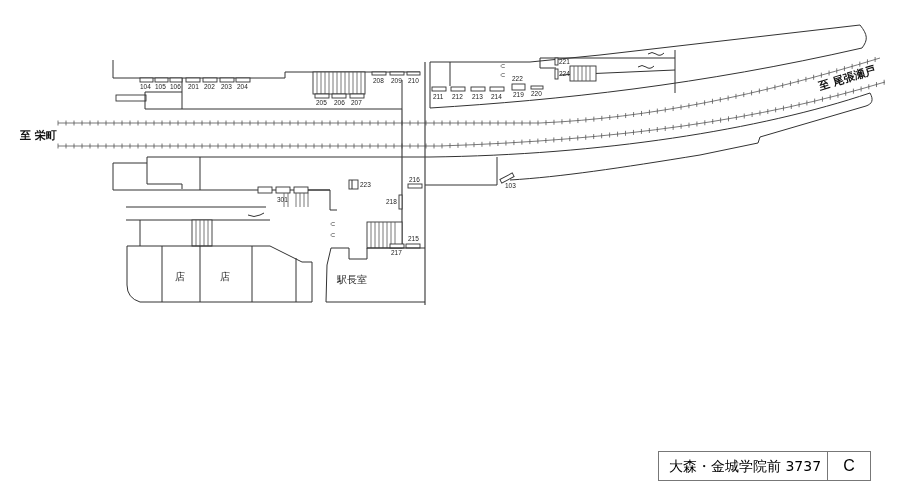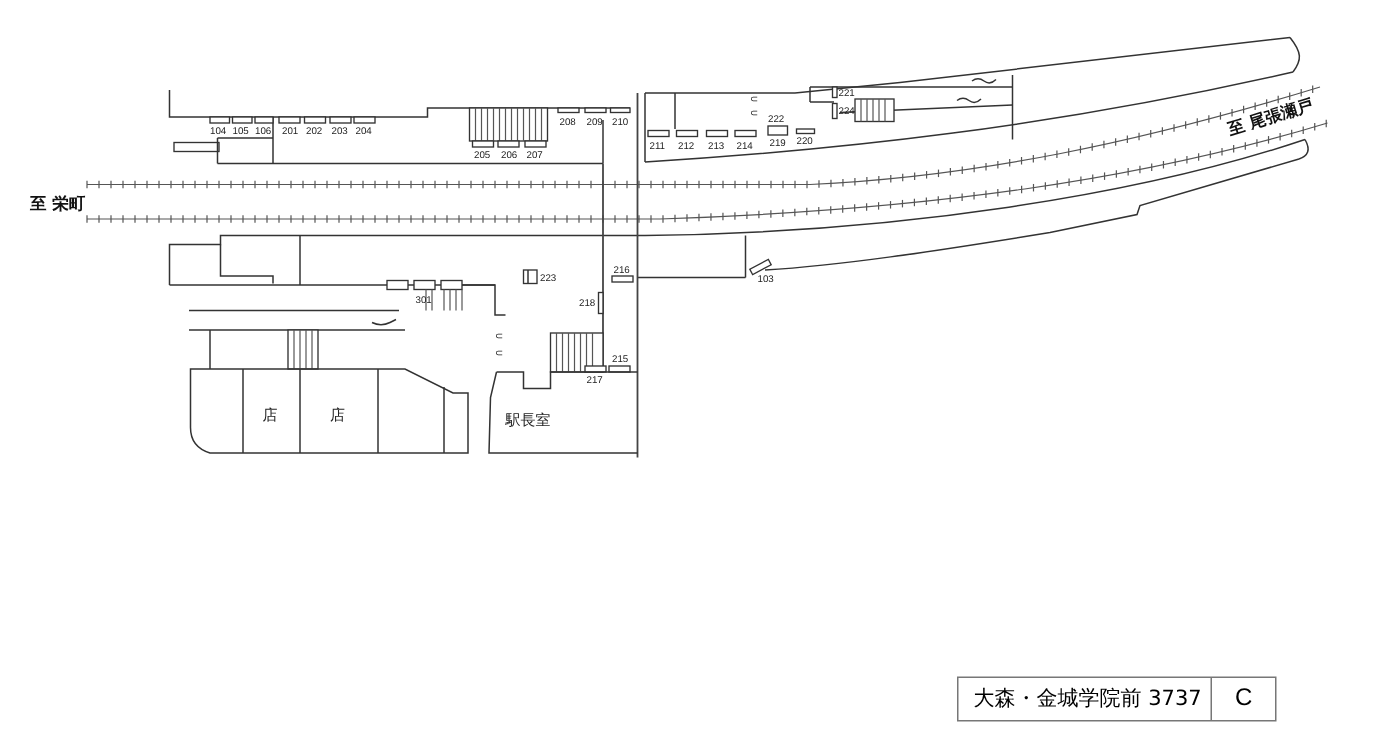--- a/index.html
+++ b/index.html
@@ -7,21 +7,21 @@
          font-family:"DejaVu Sans","Liberation Sans",sans-serif; }
   #diagram { position:absolute; left:0; top:0; width:919px; height:491px; }
   .ln { stroke:#333; stroke-width:1; fill:none; }
   .ln2 { stroke:#444; stroke-width:1.2; fill:none; }
   .box { stroke:#333; stroke-width:0.9; fill:#fff; }
   .lbl { font-family:"Liberation Sans",sans-serif; font-size:6.5px; fill:#222; }
   .room { font-family:"DejaVu Sans",sans-serif; font-size:10px; fill:#222; }
   .dir { font-family:"DejaVu Sans",sans-serif; font-size:11px; fill:#111; font-weight:bold; }
   .tick { stroke:#555; stroke-width:0.8; }
   .rail { stroke:#555; stroke-width:0.8; fill:none; }
-  #footer { position:absolute; left:638px; top:451px; height:28px; display:flex;
+  #footer { position:absolute; left:658px; top:451px; height:28px; display:flex;
             border:1px solid #777; background:#fff; }
   #footer .name { padding:0 6px 0 10px; font-family:"DejaVu Sans",sans-serif; font-size:14px;
                   line-height:28px; border-right:1px solid #777; white-space:nowrap; }
   #footer .code { width:42px; text-align:center; font-family:"Liberation Sans",sans-serif;
                   font-size:16px; line-height:28px; }
 </style>
 </head>
 <body>
 
 <svg id="diagram" viewBox="0 0 919 491" xmlns="http://www.w3.org/2000/svg">

